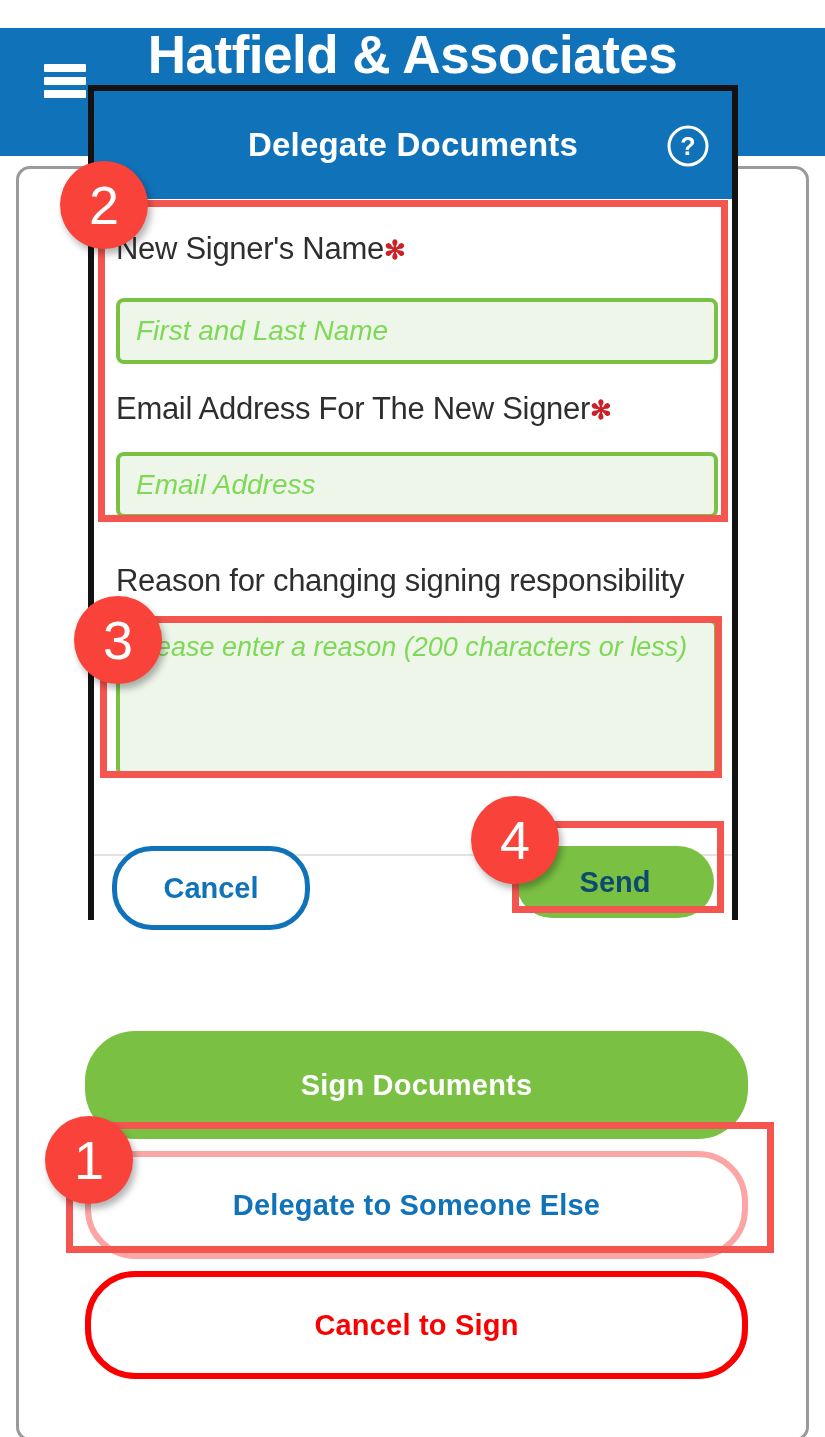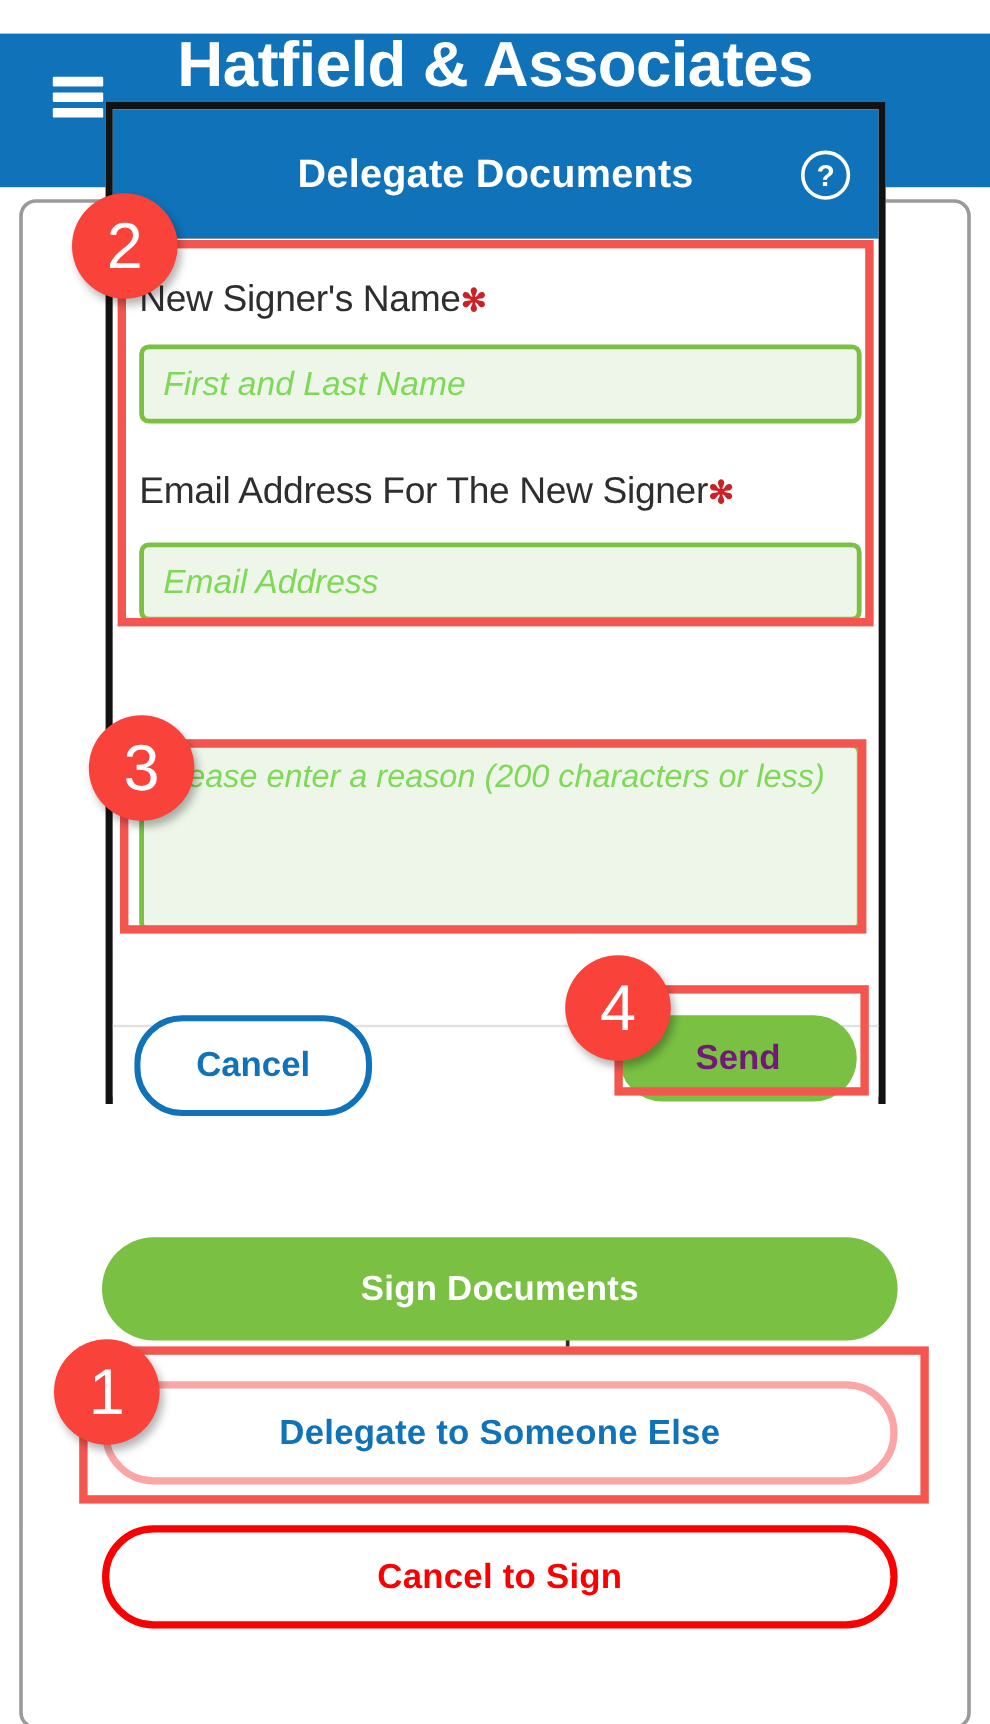--- a/index.html
+++ b/index.html
@@ -76,21 +76,21 @@
     font-size: 35px;
     color: #2e2e2e;
     letter-spacing: -0.2px;
   }
 
   
   .opt-btn {
     position: absolute;
     left: 66px;
     width: 663px;
-    height: 86px;
+    height: 108px;
     border-radius: 50px;
     font-size: 29px;
     font-weight: bold;
     display: flex;
     align-items: center;
     justify-content: center;
     cursor: pointer;
     background: #ffffff;
     letter-spacing: 0.2px;
   }
@@ -191,21 +191,21 @@
     font-style: italic;
     color: #7ed957;
     padding: 8px 12px;
     resize: none;
     outline: none;
     line-height: 1.25;
   }
   .text-area::placeholder { color: #7ed957; font-style: italic; opacity: 1; }
 
   .lbl-name   { position: absolute; left: 22px; top: 32px; }
-  .inp-name   { position: absolute; left: 22px; top: 88px; }
+  .inp-name   { position: absolute; left: 22px; top: 99px; }
   .lbl-email  { position: absolute; left: 22px; top: 192px; }
   .inp-email  { position: absolute; left: 22px; top: 253px; }
   .lbl-reason { position: absolute; left: 22px; top: 364px; }
   .inp-reason { position: absolute; left: 22px; top: 420px; }
 
   .modal-footer {
     position: relative;
     height: 66px;
     border-top: 2px solid #e2e2e2;
     background: #ffffff;
@@ -223,21 +223,21 @@
     font-family: "Liberation Sans", sans-serif;
     cursor: pointer;
   }
   .btn-send {
     position: absolute;
     right: 18px; top: -10px;
     width: 198px; height: 72px;
     border: none;
     border-radius: 40px;
     background: #7ac143;
-    color: #701a75;
+    color: #0c4a6e;
     font-size: 29px;
     font-weight: bold;
     font-family: "Liberation Sans", sans-serif;
     cursor: pointer;
   }
 
   
   .anno-box {
     position: absolute;
     border: 7px solid #f4564f;
@@ -315,20 +315,21 @@
       <div class="field-label lbl-name">
         <span>New Signer's Name</span><span class="req-star">✻</span>
       </div>
       <input class="text-input inp-name" type="text" placeholder="First and Last Name" style="">
 
       <div class="field-label lbl-email">
         <span>Email Address For The New Signer</span><span class="req-star">✻</span>
       </div>
       <input class="text-input inp-email" type="text" placeholder="Email Address" style="">
 
+      <div class="field-label lbl-reason">Reason for changing signing responsibility</div>
       <textarea class="text-area inp-reason" placeholder="Please enter a reason (200 characters or less)" style=""></textarea>
     </div>
 
     <div class="modal-footer">
       <button class="btn-cancel">Cancel</button>
       <button class="btn-send">Send</button>
     </div>
   </div>
 
   <div class="anno-box anno-fields"></div>

